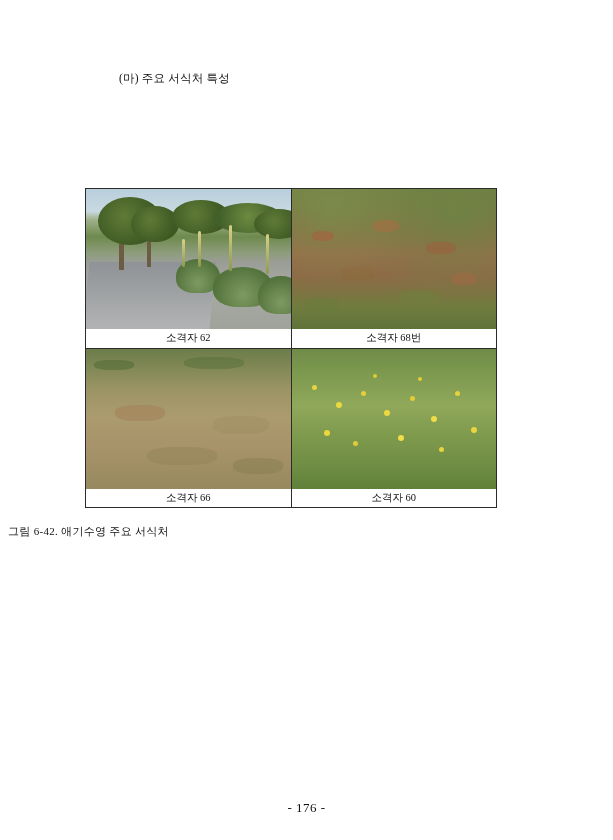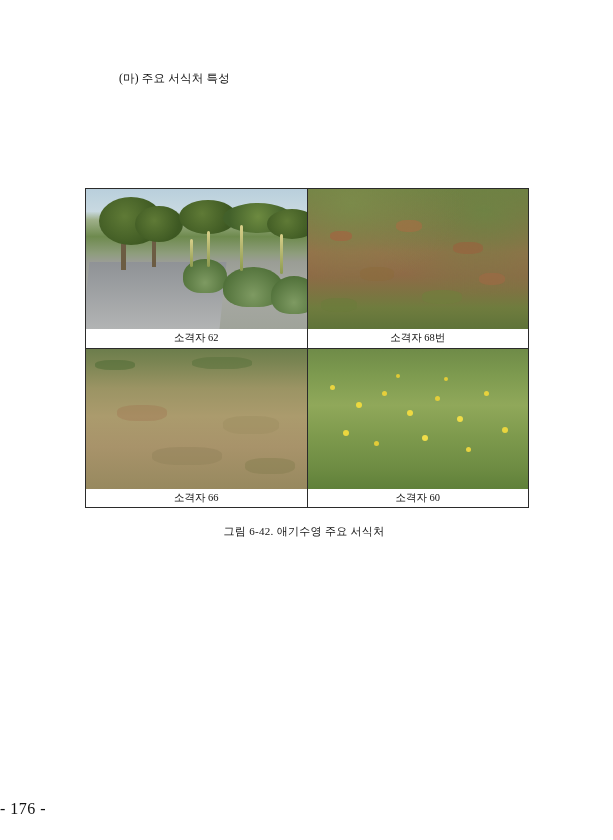--- a/index.html
+++ b/index.html
@@ -41,21 +41,21 @@
     margin: 0;
     text-align: justify;
     text-justify: inter-ideograph;
     text-indent: 15px;
     word-break: keep-all;
   }
   .fig-table {
     position: absolute;
     left: 85px;
     top: 188px;
-    width: 444px;
+    width: 412px;
     border-collapse: collapse;
     table-layout: fixed;
   }
   .fig-table td {
     border: 1px solid #2b2b2b;
     padding: 0;
     vertical-align: top;
   }
   .photo {
     width: 100%;
@@ -66,33 +66,34 @@
   }
   .cap {
     text-align: center;
     font-size: 10.5px;
     padding: 2px 0 3px 0;
     background: #fff;
     line-height: 1.3;
   }
   .fig-title {
     position: absolute;
-    left: 16px;
+    left: 8px;
     top: 524px;
     width: 576px;
-    text-align: center;
+    text-align: left;
     font-size: 11px;
     letter-spacing: 0.3px;
   }
   .page-num {
     position: absolute;
     left: 0;
     top: 800px;
     width: 613px;
-    font-size: 16px;
+    text-align: center;
+    font-size: 13px;
     letter-spacing: 0.5px;
   }
 
   
   .ph {
     position: absolute;
     inset: 0;
   }
   
   .p1 {

